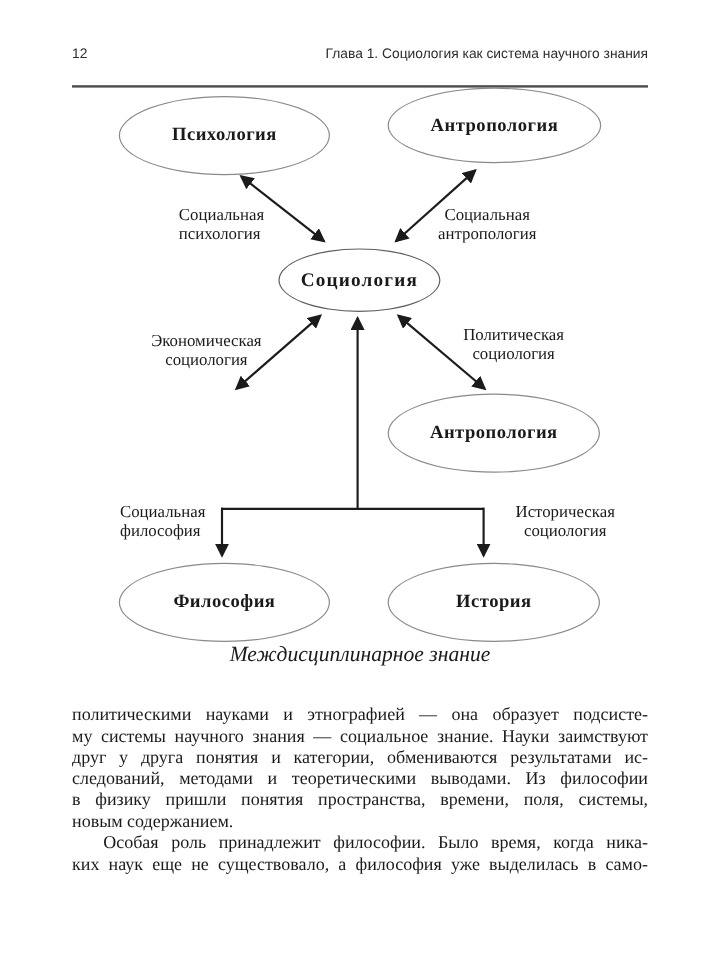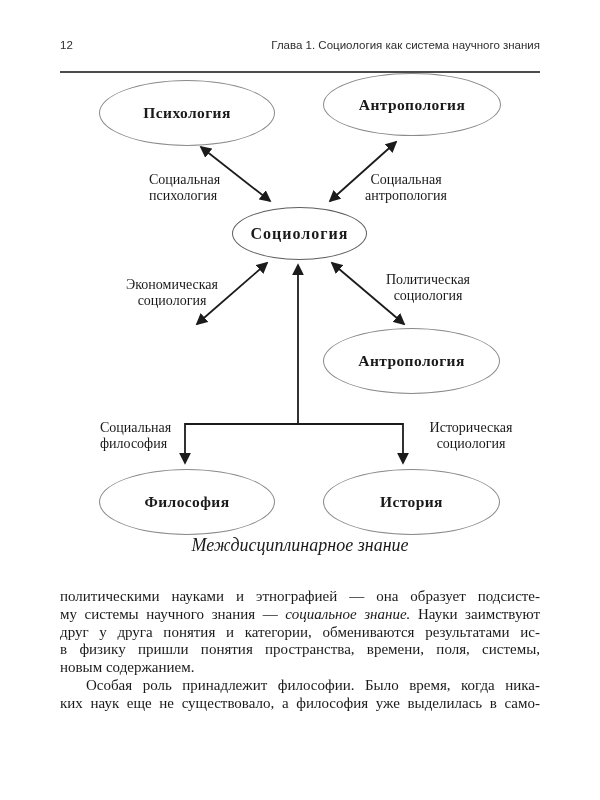--- a/index.html
+++ b/index.html
@@ -30,21 +30,21 @@
   .elabel.lc { width:120px; text-align:center; }
   .caption {
     position:absolute; left:60px; width:480px; top:535px;
     text-align:center; font-style:italic; font-size:18px;
   }
   
   .bodytext { position:absolute; left:60px; width:480px; top:588px; font-size:15px; line-height:17.8px; }
   .line { text-align:justify; text-align-last:justify; }
   .line.lastleft { text-align-last:left; }
   .para.indent-first .line:first-child { text-indent:26px; }
-  .seg-i { font-style:italic; }
+  .seg-i { }
   .seg-b { font-weight:normal; }
 </style>
 </head>
 <body>
 
 <div class="page">
 
   <header class="hdr">
     <span>12</span>
     <span>Глава 1. Социология как система научного знания</span>
@@ -114,20 +114,21 @@
 
   </div>
 
   <div class="caption">Междисциплинарное знание</div>
 
   <main class="bodytext" id="body-text">
       <div class="para">
         <div class="line"><span class="seg-n">политическими науками и этнографией — она образует подсисте-</span></div>
         <div class="line"><span class="seg-n">му системы научного знания — </span><span class="seg-i">социальное знание.</span><span class="seg-n"> Науки заимствуют</span></div>
         <div class="line"><span class="seg-n">друг у друга понятия и категории, обмениваются результатами ис-</span></div>
+        <div class="line"><span class="seg-n">следований, методами и теоретическими выводами. Из философии</span></div>
         <div class="line"><span class="seg-n">в физику пришли понятия пространства, времени, поля, системы,</span></div>
         <div class="line lastleft"><span class="seg-n">новым содержанием.</span></div>
       </div>
       <div class="para indent-first">
         <div class="line"><span class="seg-n">Особая роль принадлежит </span><span class="seg-b">философии</span><span class="seg-n">. Было время, когда ника-</span></div>
         <div class="line"><span class="seg-n">ких наук еще не существовало, а философия уже выделилась в само-</span></div>
       </div>
     </main>
 
 </div>

